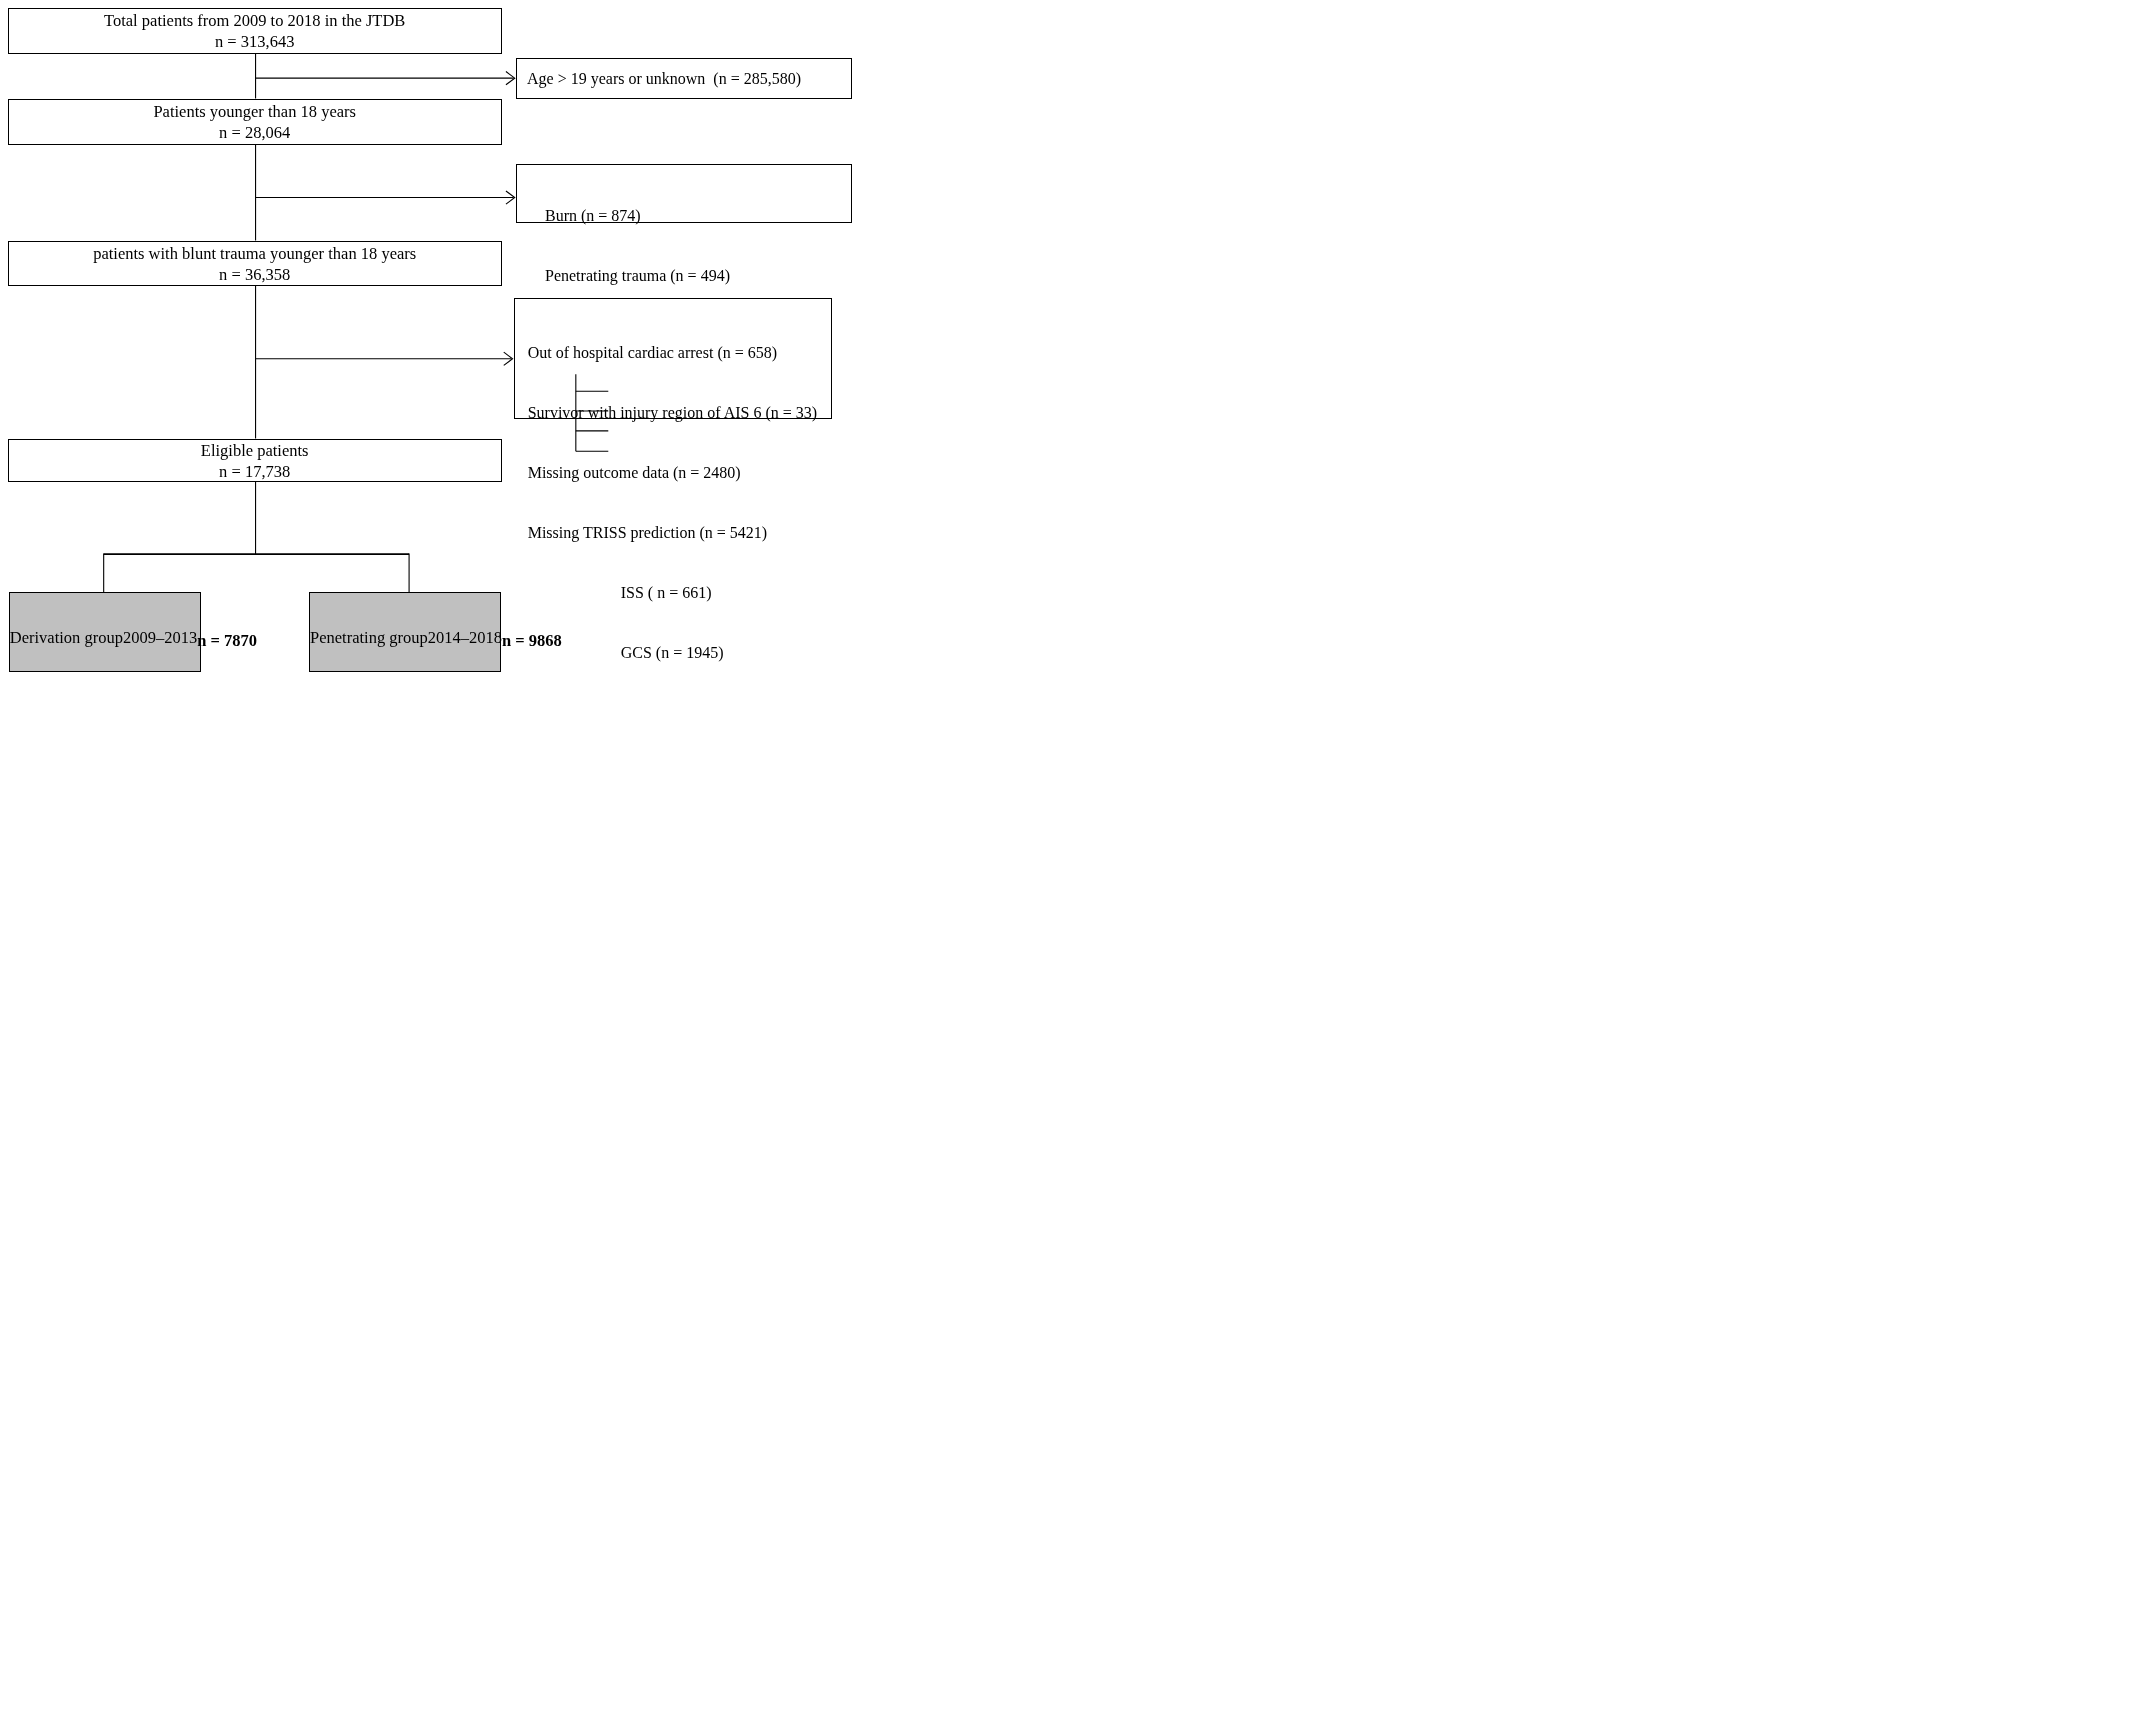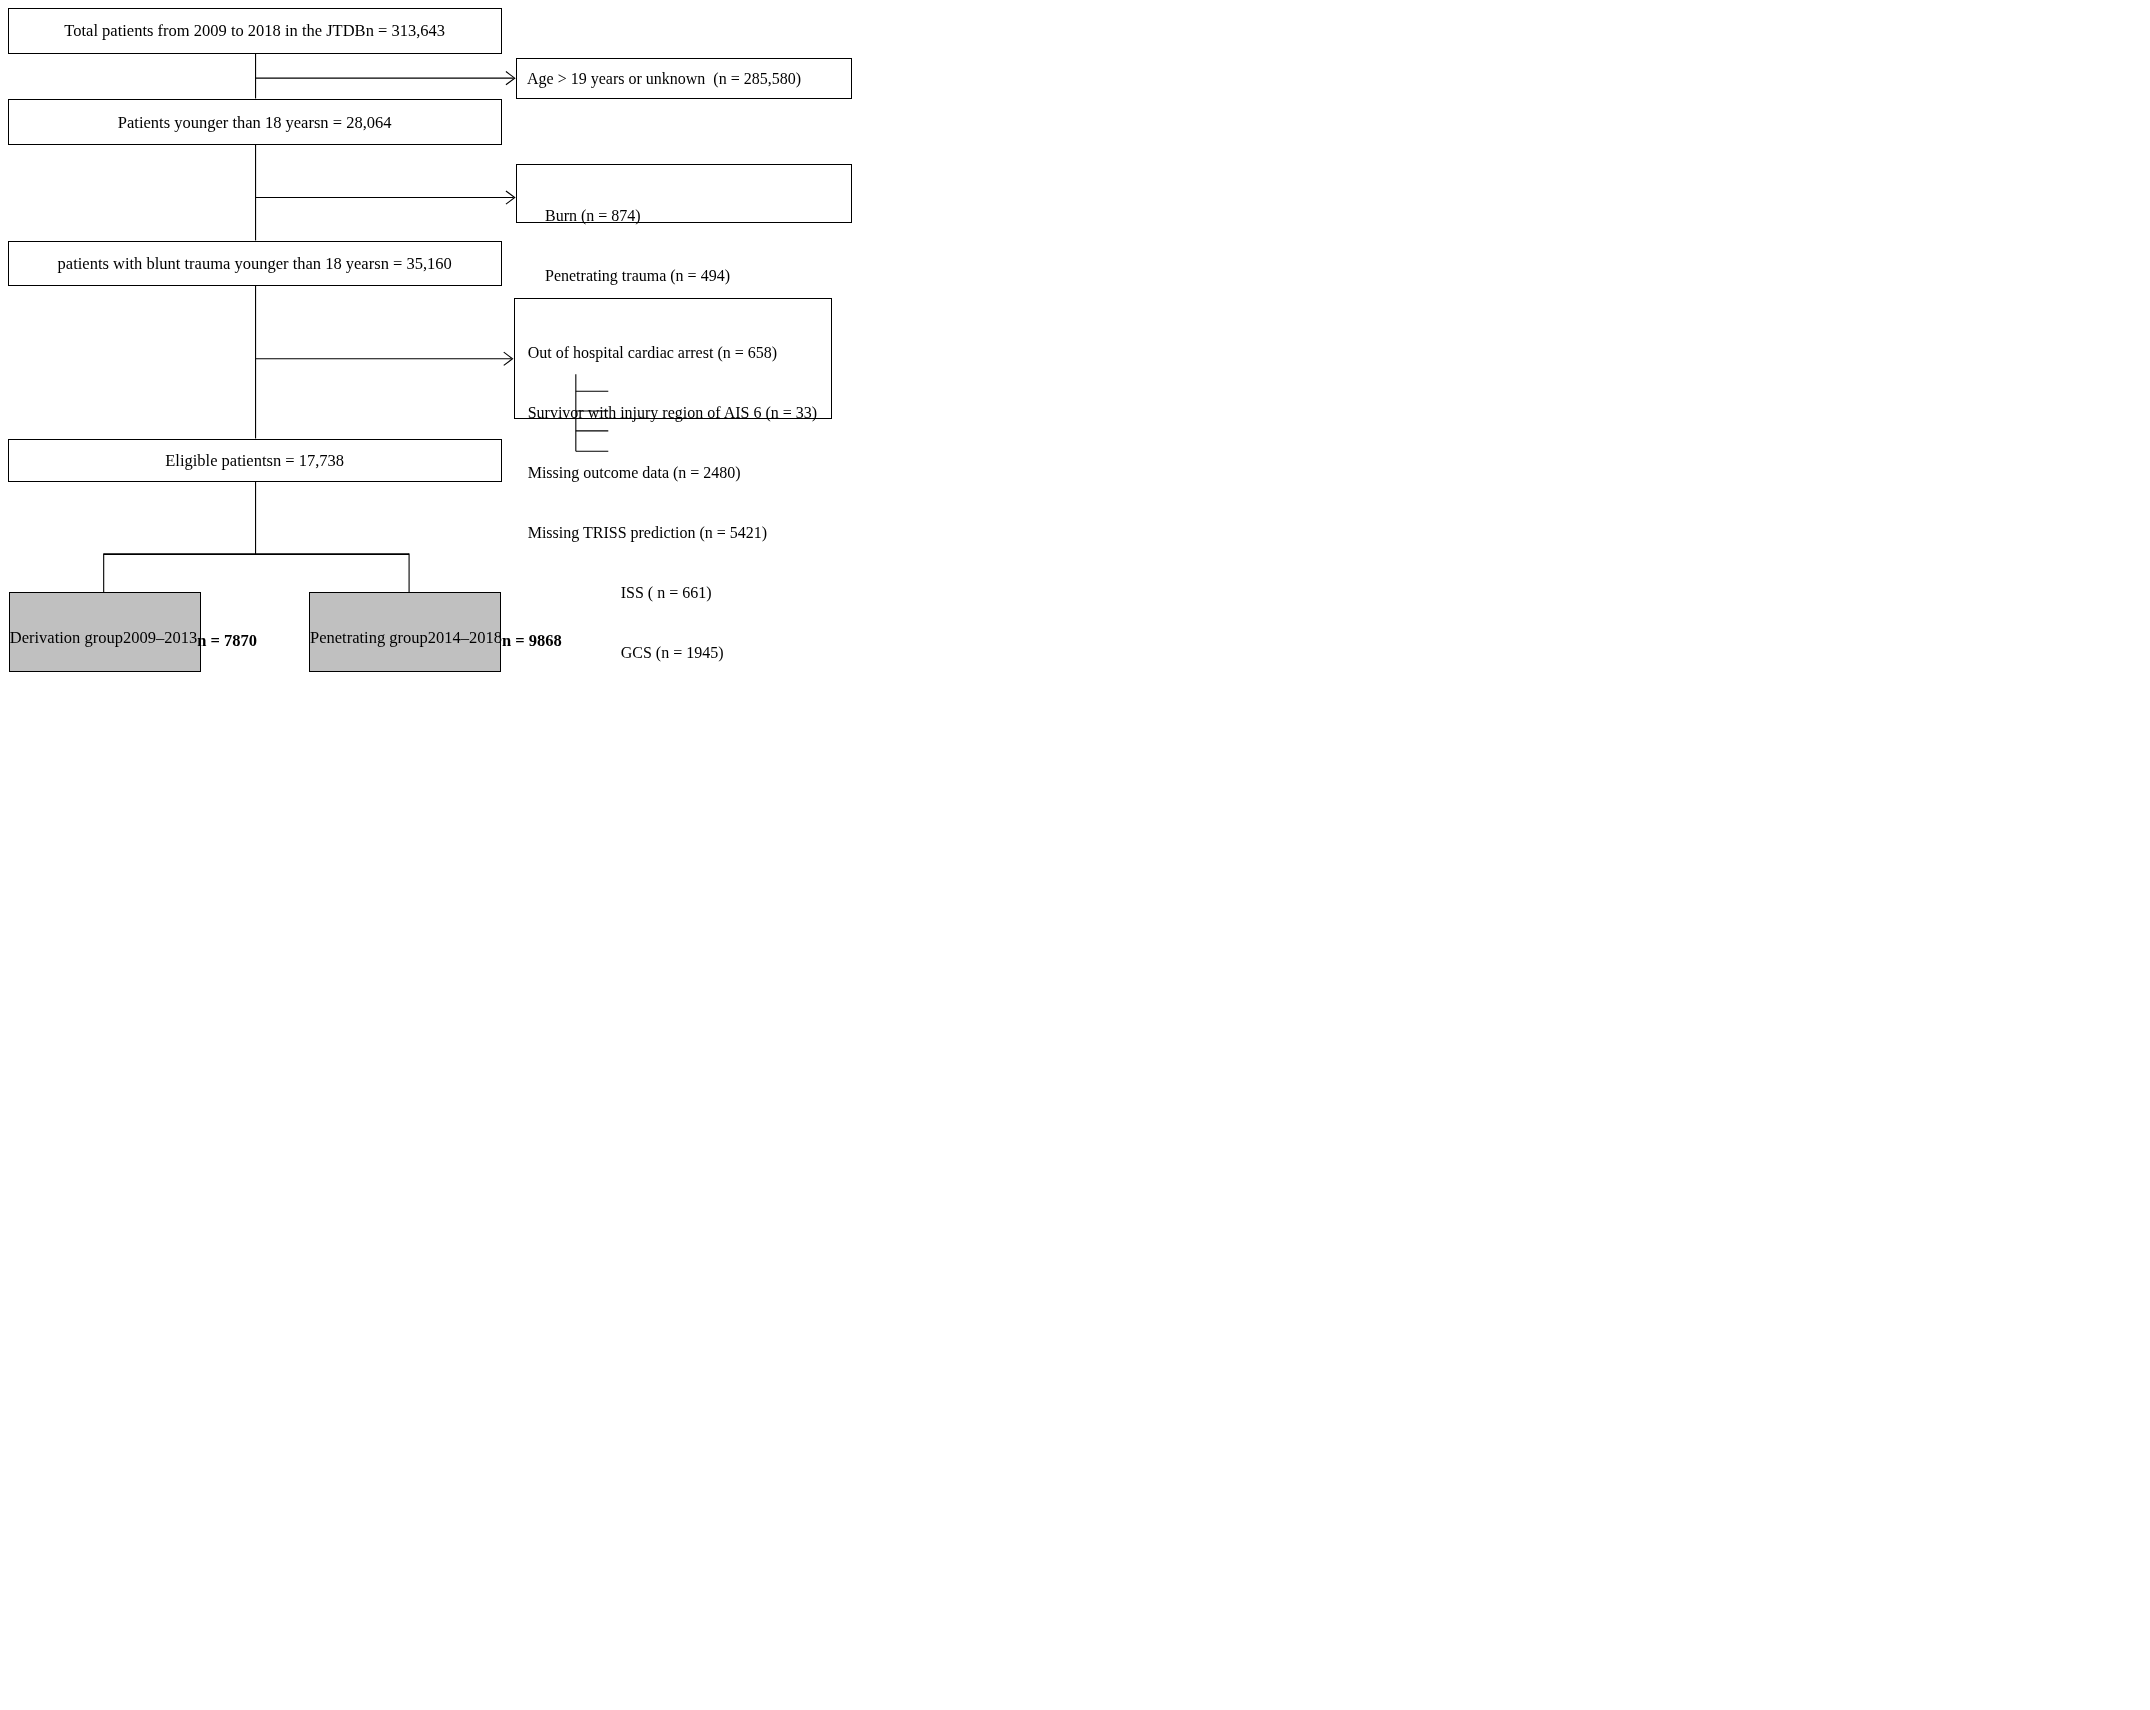--- a/index.html
+++ b/index.html
@@ -11,21 +11,21 @@
     color:#000;
     overflow:hidden;
   }
   .box{
     position:absolute;
     border:1.1px solid #000;
     background:#ffffff;
     box-sizing:border-box;
   }
   .center-box{
-    display:flex;flex-direction:row;justify-content:center;align-items:center;
+    display:flex;flex-direction:column;justify-content:center;align-items:center;
     text-align:center;font-size:16.5px;line-height:21px;white-space:pre;
   }
   .side-box{font-size:16px;line-height:20px;white-space:pre;}
   .age-box{display:flex;align-items:center;padding-left:10px;}
   .burn-box{padding:1.1px 0 0 10px;}
   .burn-box .indent{padding-left:10px;}
   .excl-box{padding:4.4px 0 0 12.7px;}
   .excl-box .sub{margin-left:93px;}
   .gray-box{
     background:#c0c0c0;
@@ -59,21 +59,21 @@
   </div>
 
   <div class="box side-box burn-box" style="left:516px;top:164px;width:336px;height:59px;padding-left:28px;">
     <div>Burn (n = 874)</div>
     <div>Penetrating trauma (n = 494)</div>
     <div class="indent">Unknown mechanism of injury (n = 367)</div>
   </div>
 
   <div class="box center-box" style="left:7.7px;top:241px;width:494px;height:45px;">
     <div>patients with blunt trauma younger than 18 years</div>
-    <div>n = 35,160</div>
+    <div>n = 36,358</div>
   </div>
 
   <div class="box side-box excl-box" style="left:514px;top:298px;width:318px;height:121px;">
     <div>Out of hospital cardiac arrest (n = 658)</div>
     <div>Survivor with injury region of AIS 6 (n = 33)</div>
     <div>Missing outcome data (n = 2480)</div>
     <div>Missing TRISS prediction (n = 5421)</div>
     <div class="sub">ISS ( n = 661)</div>
     <div class="sub">GCS (n = 1945)</div>
     

